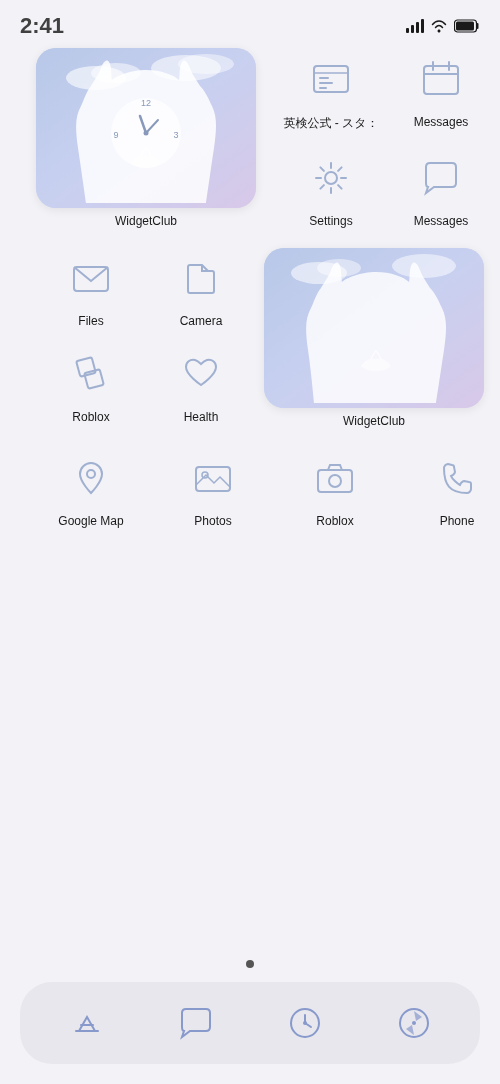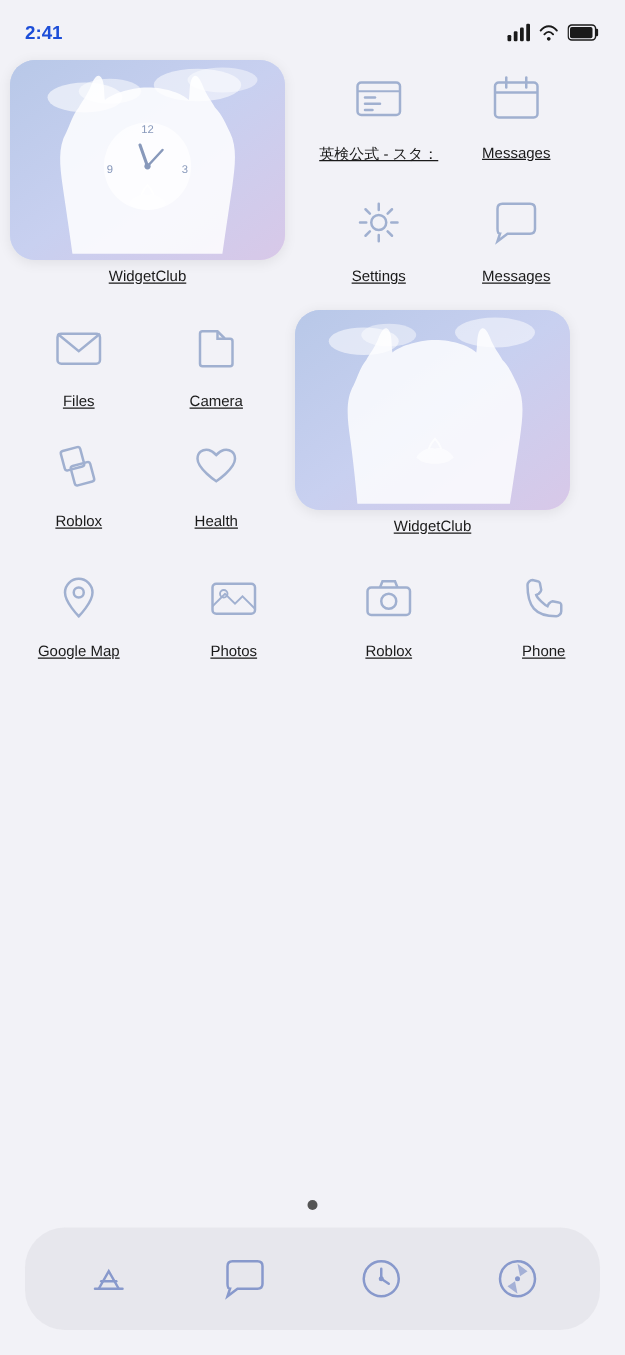--- a/index.html
+++ b/index.html
@@ -14,23 +14,23 @@
 
     
     .status-bar {
       display: flex;
       justify-content: space-between;
       align-items: center;
       padding: 12px 20px 8px 20px;
       height: 48px;
     }
     .status-time {
-      font-size: 15px;
+      font-size: 22px;
       font-weight: 600;
-      color: #1d4ed8;
+      color: #404040;
     }
     .status-icons {
       display: flex;
       align-items: center;
       gap: 6px;
     }
 
     .app-icon-block {
       display: flex;
       flex-direction: column;
@@ -45,21 +45,20 @@
       display: flex;
       align-items: center;
       justify-content: center;
       margin-bottom: 6px;
     }
 
     .app-label {
       font-size: 12px;
       color: #1a1a1a;
       text-align: center;
-      text-decoration: underline;
     }
 
     
     .widget-large {
       width: 220px;
       height: 160px;
       border-radius: 20px;
       overflow: hidden;
       position: relative;
       background: linear-gradient(135deg, #b8c8e8 0%, #c8d8f0 30%, #d0d8ee 60%, #e8d0e8 100%);
@@ -132,20 +131,21 @@
     }
     .bar {
       width: 3px;
       background: #1a1a1a;
       border-radius: 1px;
     }
 
     
     .main-area {
       padding: 0 8px;
+      margin-left: 28px;
     }
 
     .row1 {
       display: flex;
       flex-direction: row;
       align-items: flex-end;
       gap: 0;
       margin-bottom: 20px;
     }
 

